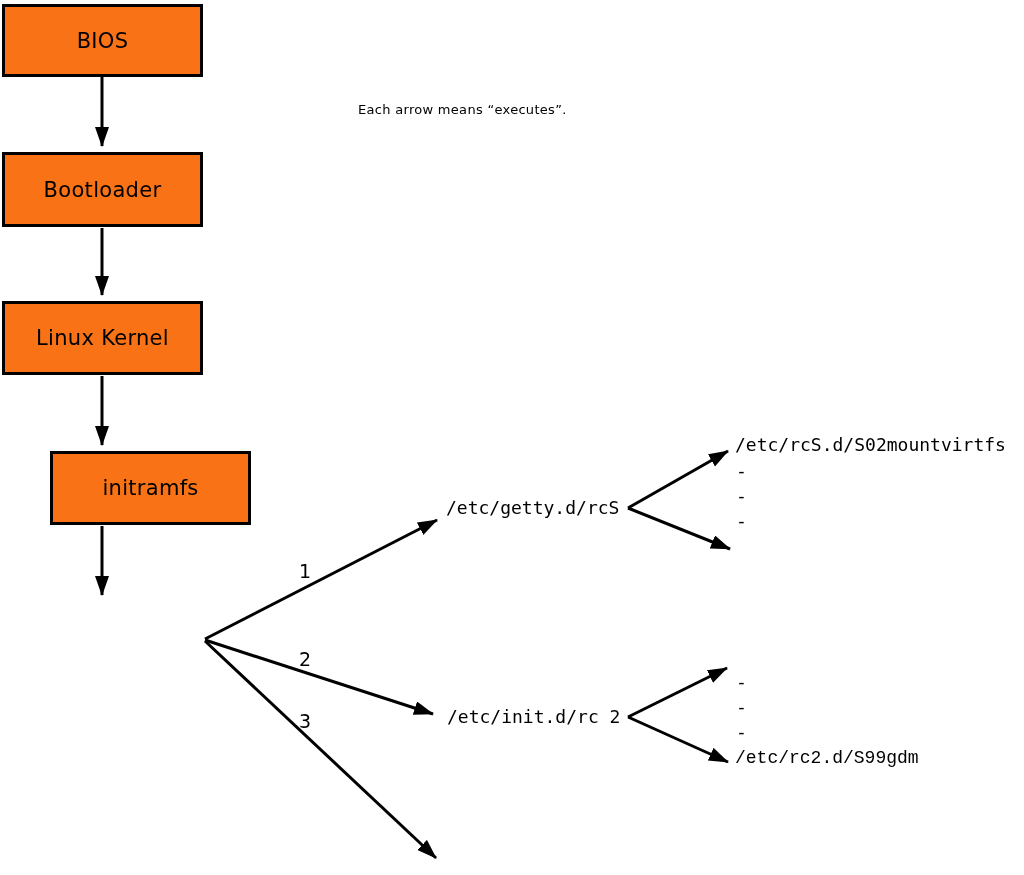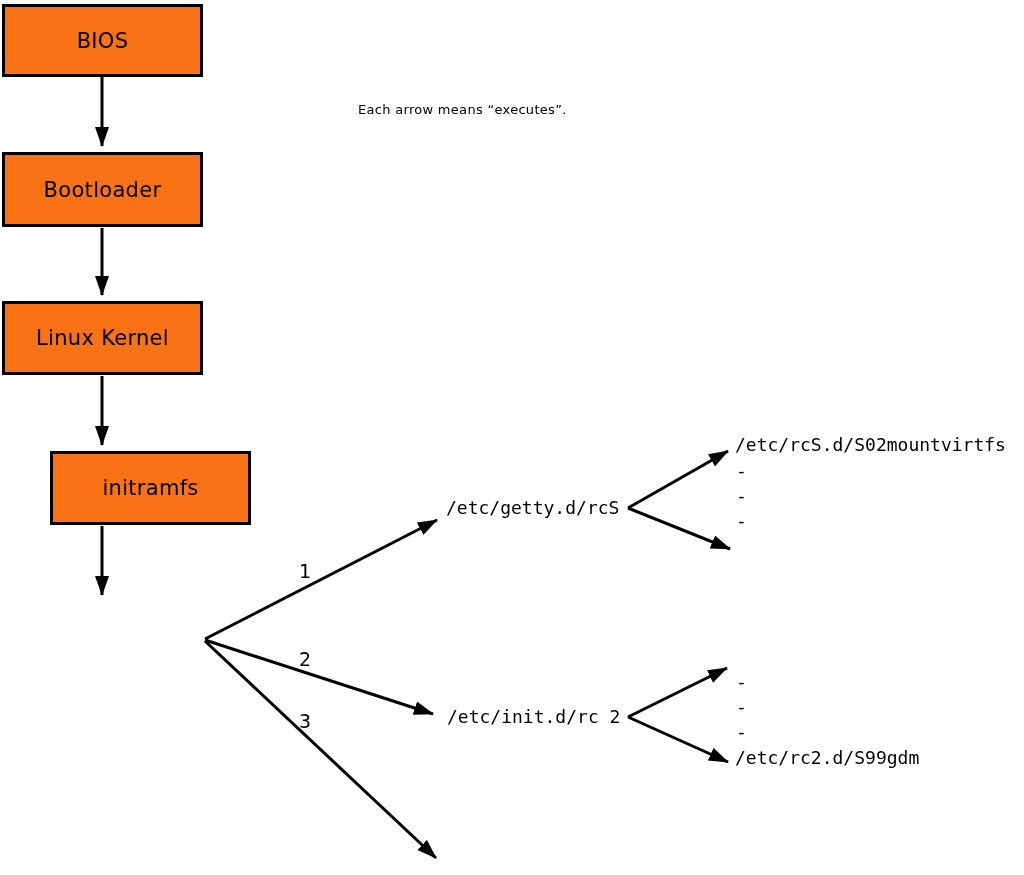--- a/index.html
+++ b/index.html
@@ -108,17 +108,17 @@
     <span>-</span>
     <span>-</span>
   </div>
 
   <div class="mono" style="left:439px; top:707px;margin-left:8px;">/etc/init.d/rc 2</div>
   <div class="dash-col" style="left:736px; top:669px;">
     <span>-</span>
     <span>-</span>
     <span>-</span>
   </div>
-  <div class="mono" style="left:735px; top:748px;">/etc/rc2.d/S99gdm</div>
+  <div class="mono" style="left:735px; top:748px;font-family:Liberation Mono, monospace;">/etc/rc2.d/S99gdm</div>
 
   <div class="mono" style="left:447px; top:894px;">getty</div>
 
 </div>
 
 </body></html>

